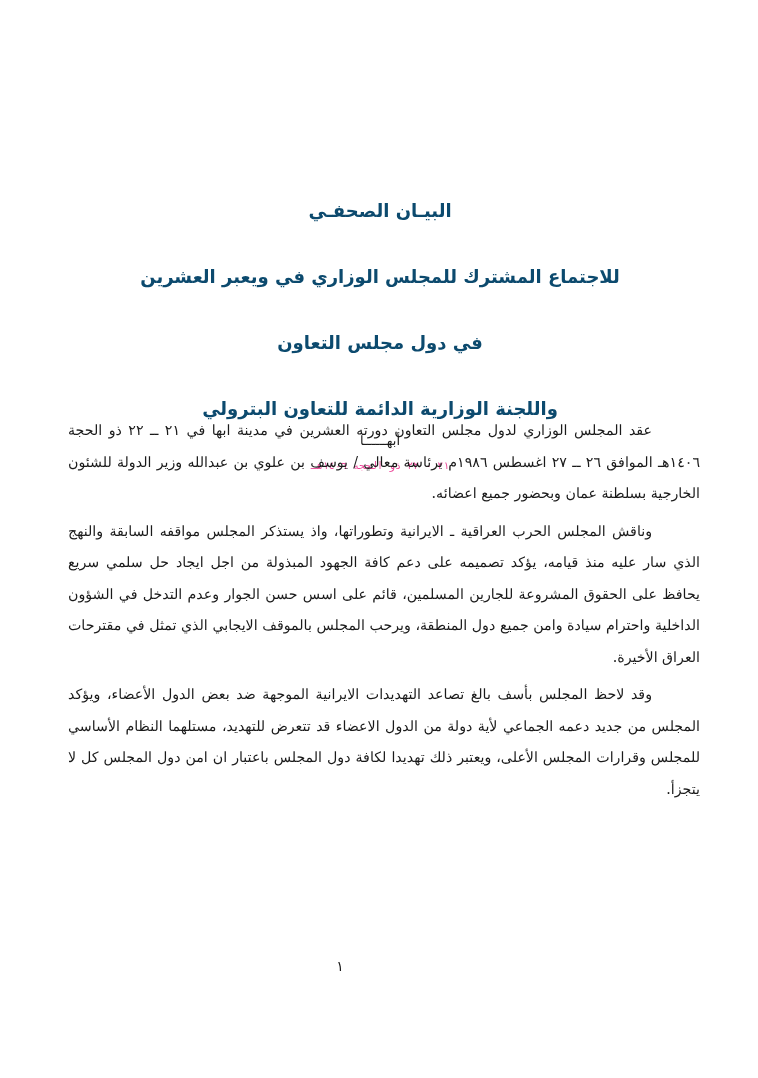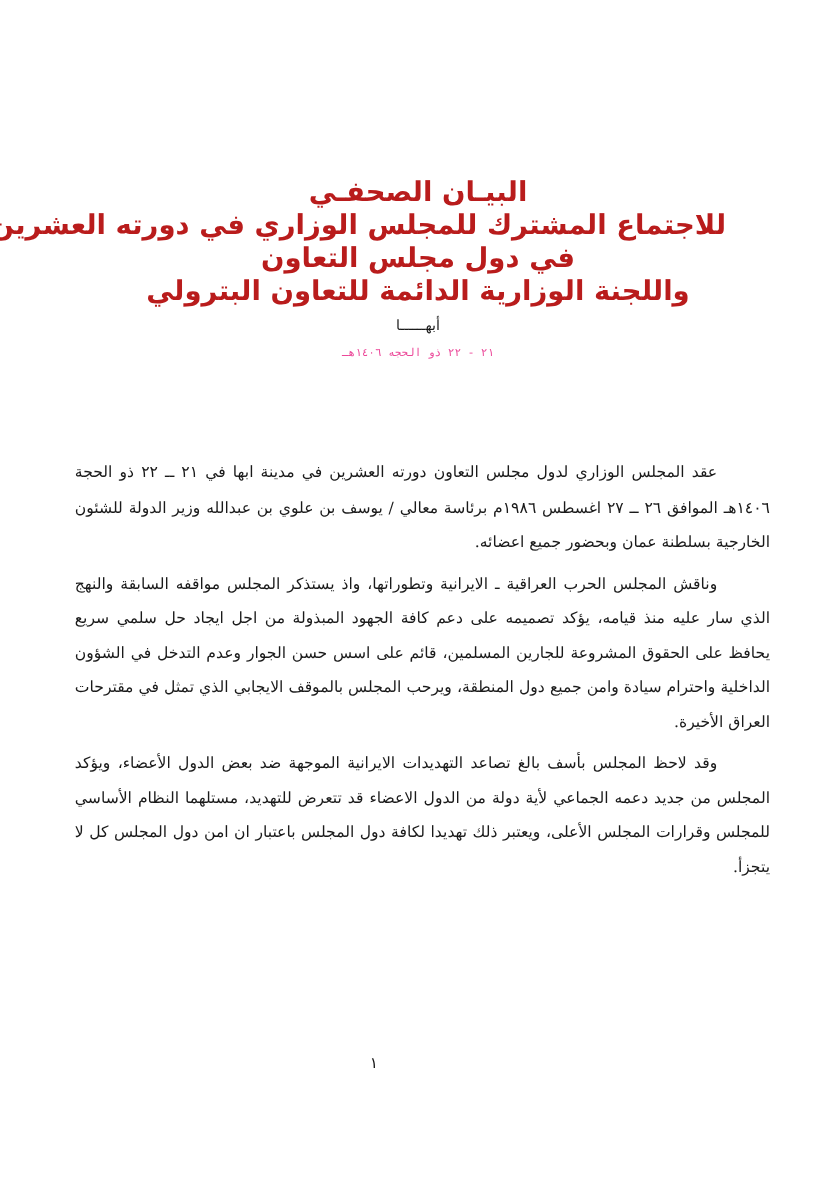--- a/index.html
+++ b/index.html
@@ -27,24 +27,25 @@
       position: absolute;
       top: 160px;
       left: 100px;
       width: 560px;
       text-align: center;
       direction: rtl;
     }
     .title-line {
       font-family: "DejaVu Sans", "Liberation Sans", sans-serif;
       font-weight: bold;
-      font-size: 25px;
+      font-size: 18px;
       line-height: 30px;
-      color: #b91c1c;
+      color: #0c4a6e;
       white-space: nowrap;
+      margin-top: 36px;
     }
     .city {
       font-family: "DejaVu Serif", "Liberation Serif", serif;
       font-size: 13px;
       line-height: 26px;
       margin-top: 4px;
       color: #1a1a1a;
     }
     .date-line {
       font-family: Liberation Mono, monospace;
@@ -78,21 +79,21 @@
       color: #1a1a1a;
     }
   </style>
 </head>
 <body>
 
 <div class="page">
 
   <div class="header">
     <div class="title-line">البيـان الصحفـي</div>
-    <div class="title-line">للاجتماع المشترك للمجلس الوزاري في دورته العشرين</div>
+    <div class="title-line">للاجتماع المشترك للمجلس الوزاري في ويعبر العشرين</div>
     <div class="title-line">في دول مجلس التعاون</div>
     <div class="title-line">واللجنة الوزارية الدائمة للتعاون البترولي</div>
     <div class="city">أبهــــــا</div>
     <div class="date-line">٢١ - ٢٢ ذو الحجه ١٤٠٦هـ</div>
   </div>
 
   <div class="body-text">
     <p class="para">عقد المجلس الوزاري لدول مجلس التعاون دورته العشرين في مدينة ابها في ٢١ ــ ٢٢ ذو الحجة ١٤٠٦هـ الموافق ٢٦ ــ ٢٧ اغسطس ١٩٨٦م برئاسة معالي / يوسف بن علوي بن عبدالله وزير الدولة للشئون الخارجية بسلطنة عمان وبحضور جميع اعضائه.</p>
     <p class="para">وناقش المجلس الحرب العراقية ـ الايرانية وتطوراتها، واذ يستذكر المجلس مواقفه السابقة والنهج الذي سار عليه منذ قيامه، يؤكد تصميمه على دعم كافة الجهود المبذولة من اجل ايجاد حل سلمي سريع يحافظ على الحقوق المشروعة للجارين المسلمين، قائم على اسس حسن الجوار وعدم التدخل في الشؤون الداخلية واحترام سيادة وامن جميع دول المنطقة، ويرحب المجلس بالموقف الايجابي الذي تمثل في مقترحات العراق الأخيرة.</p>
     <p class="para">وقد لاحظ المجلس بأسف بالغ تصاعد التهديدات الايرانية الموجهة ضد بعض الدول الأعضاء، ويؤكد المجلس من جديد دعمه الجماعي لأية دولة من الدول الاعضاء قد تتعرض للتهديد، مستلهما النظام الأساسي للمجلس وقرارات المجلس الأعلى، ويعتبر ذلك تهديدا لكافة دول المجلس باعتبار ان امن دول المجلس كل لا يتجزأ.</p>

